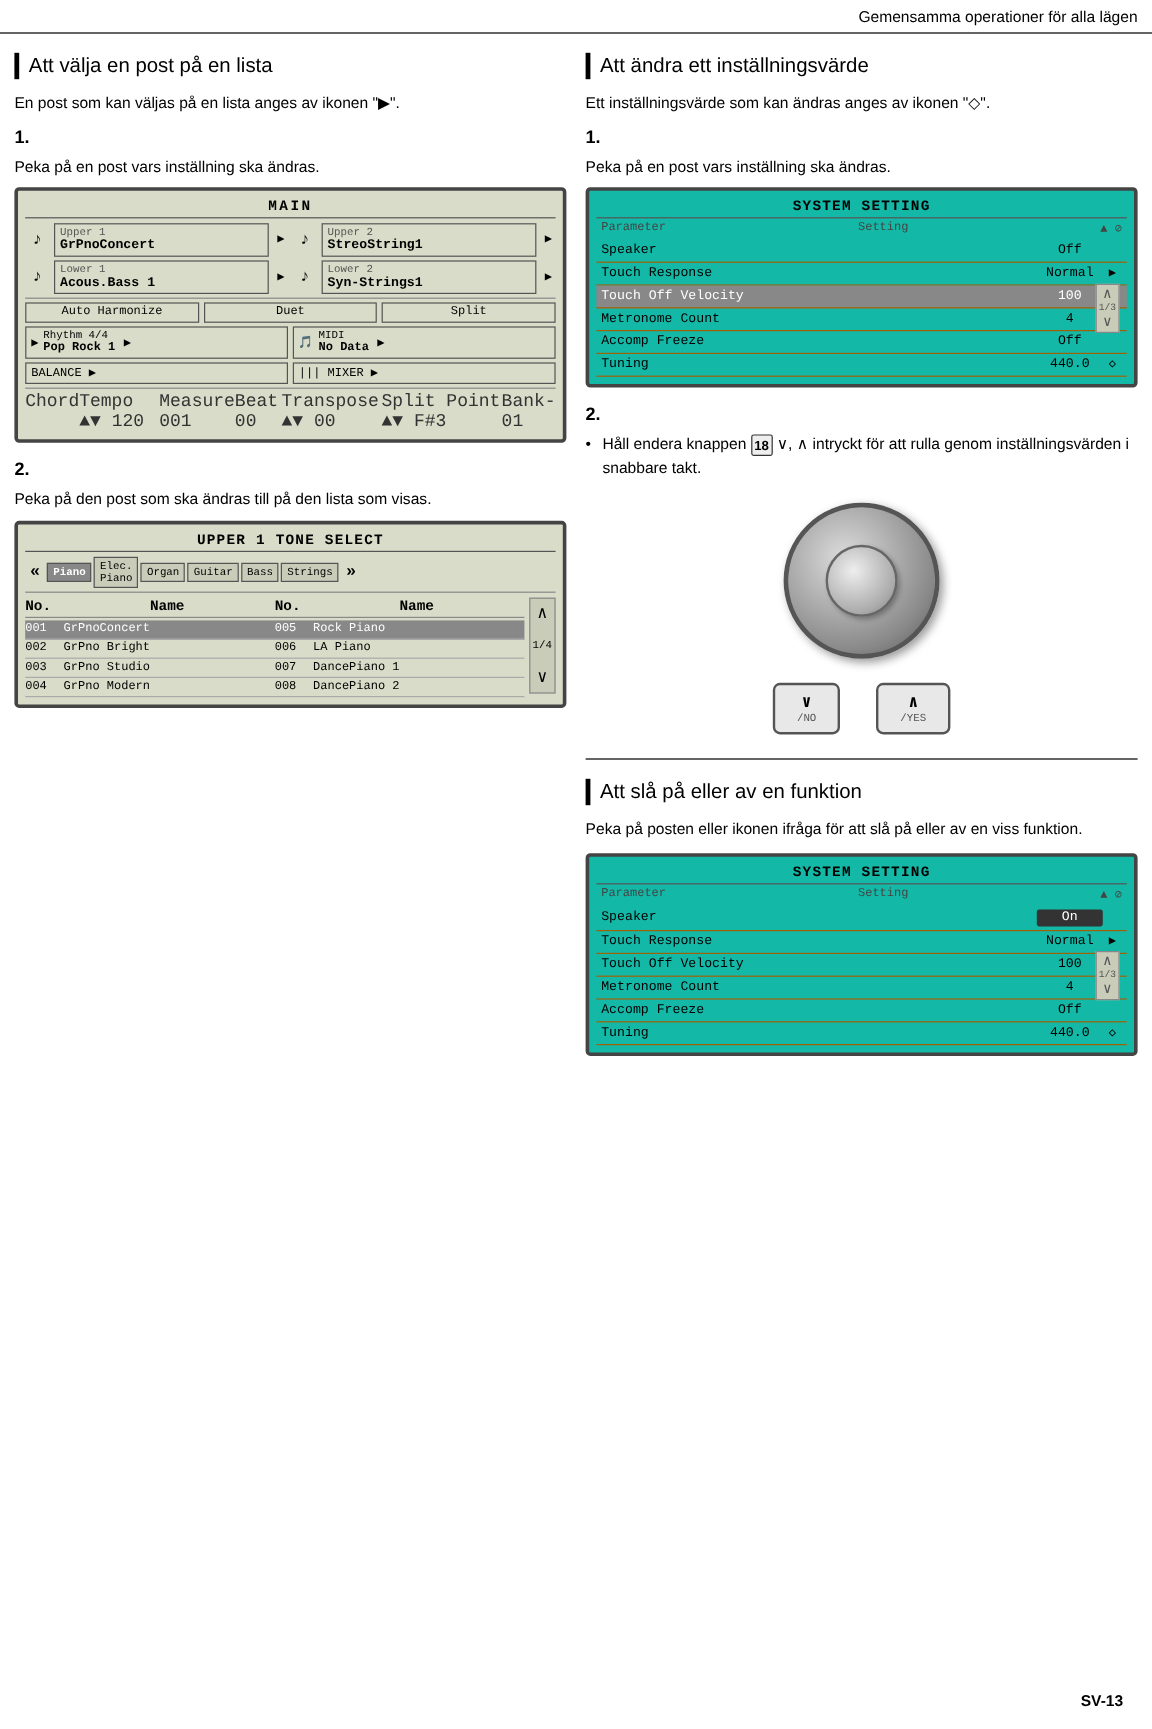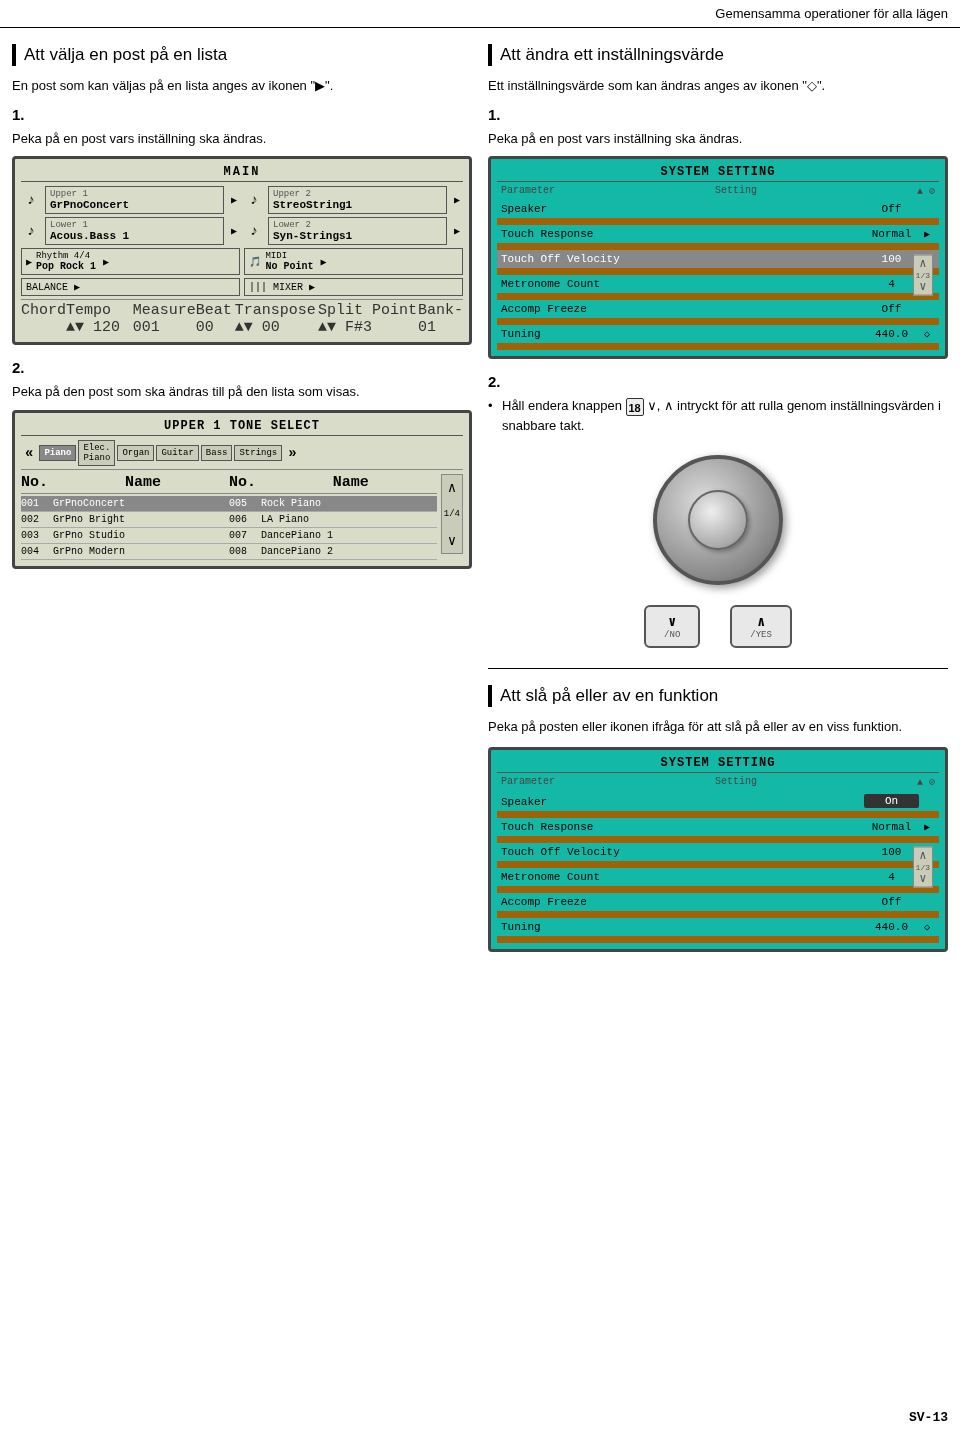--- a/index.html
+++ b/index.html
@@ -234,21 +234,21 @@
     }
 
     .tone-cat-nav {
       font-size: 14px;
       padding: 0 4px;
       font-weight: bold;
     }
 
     .tone-list-header {
       display: flex;
-      font-size: 15px;
+      font-size: 12px;
       border-bottom: 1px solid #888;
       padding-bottom: 2px;
       margin-bottom: 2px;
     }
 
     .tone-list-header span {
       flex: 1;
       font-weight: bold;
     }
 
@@ -300,22 +300,22 @@
       display: flex;
       justify-content: space-between;
       font-size: 10px;
       padding: 1px 4px;
       margin-bottom: 2px;
       color: #444;
     }
 
     .sys-row {
       display: flex;
-      align-items: flex-end;
-      border-bottom: 7px solid #a16207;
+      align-items: center;
+      border-bottom: 1px solid #a16207;
       padding: 3px 4px;
     }
 
     .sys-row.highlighted {
       background: #888;
       color: #fff;
     }
 
     .sys-row-label {
       flex: 1;
@@ -454,24 +454,23 @@
     .bullet-point::before {
       content: "•";
       position: absolute;
       left: 0;
     }
 
     
     .page-footer {
       position: absolute;
       bottom: 16px;
-      right: 12px;
+      right: 24px;
       font-size: 13px;
       font-weight: bold;
-      font-family: Liberation Mono, monospace;
     }
 
     
     .icon-inline {
       display: inline-block;
       width: 18px;
       height: 18px;
       border: 1px solid #333;
       border-radius: 2px;
       text-align: center;
@@ -525,36 +524,41 @@
         </div>
         <div class="main-arrow">▶</div>
         <div class="main-icon">♪</div>
         <div class="main-tone-box">
           <div class="main-tone-label">Lower 2</div>
           <div class="main-tone-name">Syn-Strings1</div>
         </div>
         <div class="main-arrow">▶</div>
       </div>
 
+      <div class="main-func-row">
+        <div class="main-func-btn">Auto Harmonize</div>
+        <div class="main-func-btn">Duet</div>
+        <div class="main-func-btn">Split</div>
+      </div>
 
 
       <div class="main-rhythm-row">
         <div class="main-rhythm-box">
           <span>▶</span>
           <div>
             <div style="font-size:9px">Rhythm 4/4</div>
             <div style="font-weight:bold">Pop Rock 1</div>
           </div>
           <div class="main-arrow">▶</div>
         </div>
         <div class="main-rhythm-box">
           <span>🎵</span>
           <div>
             <div style="font-size:9px">MIDI</div>
-            <div style="font-weight:bold">No Point</div>
+            <div style="font-weight:bold">No Data</div>
           </div>
           <div class="main-arrow">▶</div>
         </div>
       </div>
 
       <div class="main-balance-row">
         <div class="main-balance-box">
           <span>BALANCE</span> ▶
         </div>
         <div class="main-balance-box">

